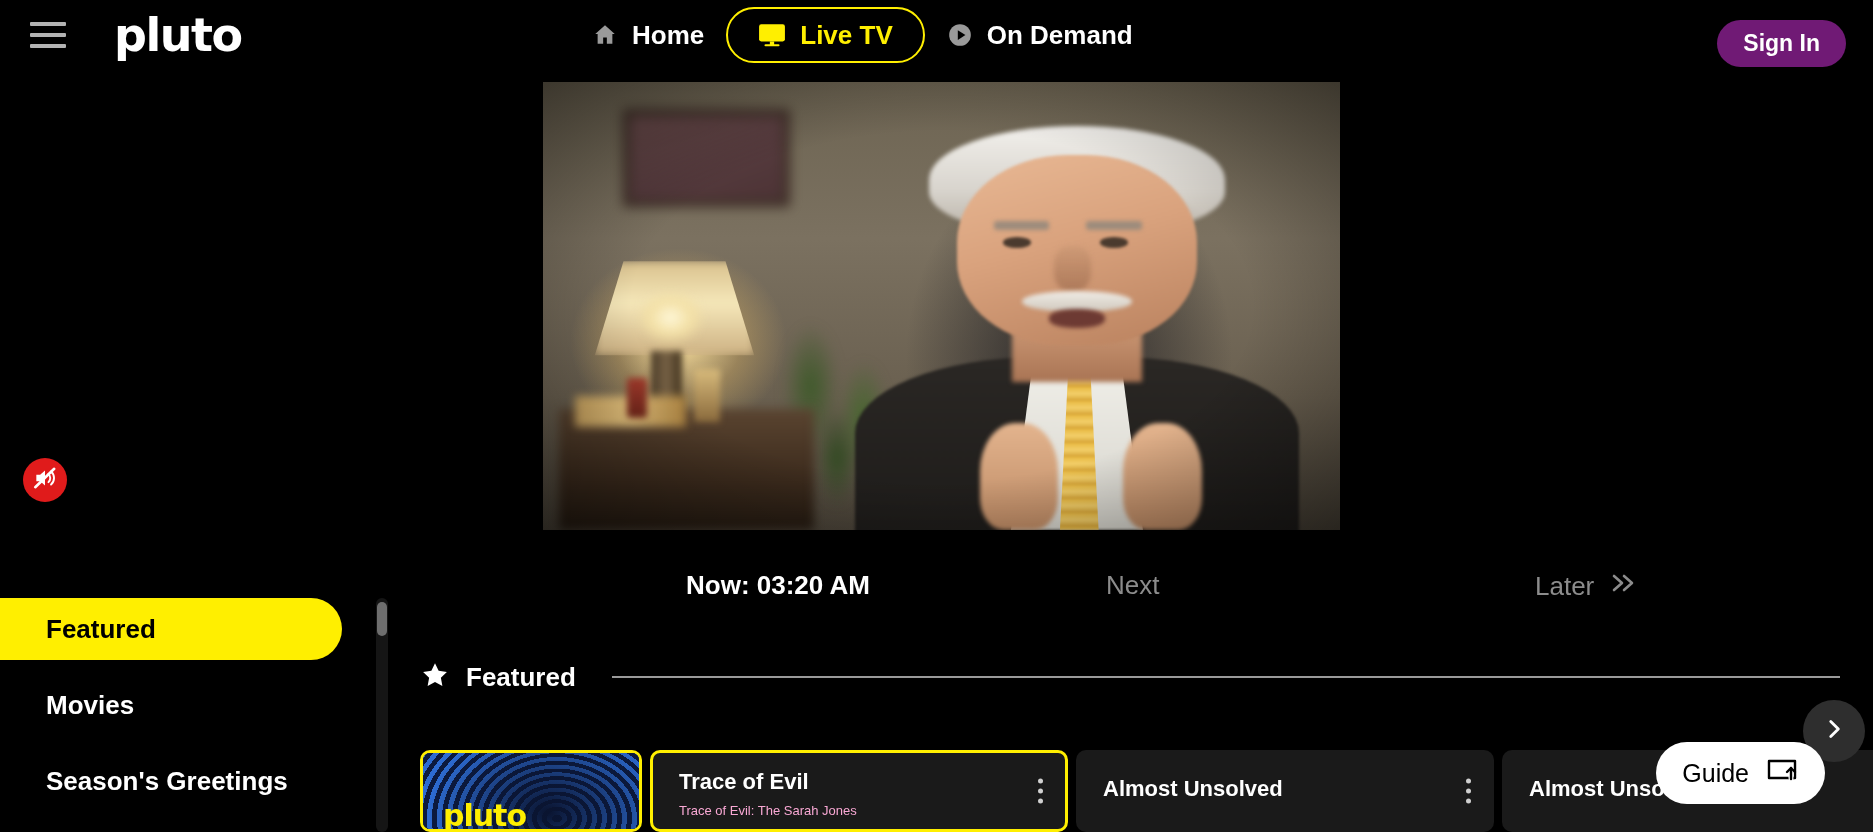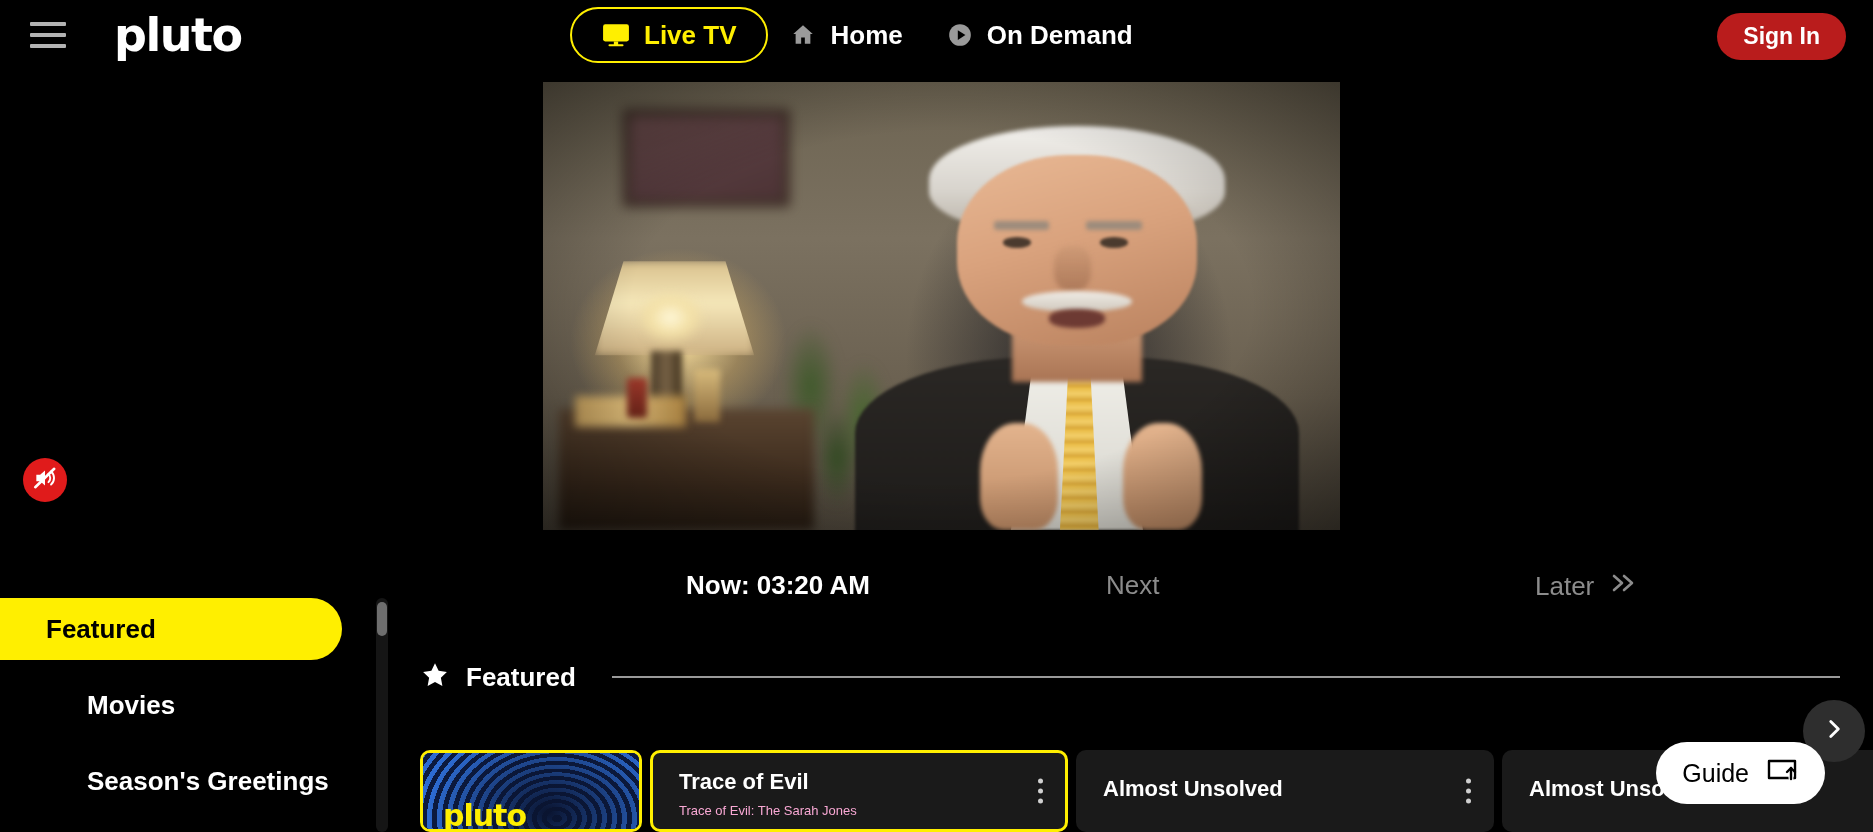--- a/index.html
+++ b/index.html
@@ -41,22 +41,22 @@
     white-space:nowrap;
   }
   .navitem.active {
     border:2px solid #ffef00; color:#ffef00;
     padding:0 30px;
   }
   .navitem .lbl { line-height:1; }
   .nav-ic { display:flex; align-items:center; justify-content:center; }
 
   .signin {
-    position:absolute; right:27px; top:13px;
-    background:#b91c1c; color:#fff;
+    position:absolute; right:27px; top:20px;
+    background:#701a75; color:#fff;
     font-size:23px; font-weight:700;
     padding:10px 26px; border-radius:26px;
     cursor:pointer; border:none;
   }
 
   
   .player {
     position:absolute; left:543px; top:82px;
     width:797px; height:448px;
     overflow:hidden; background:#000;
@@ -222,21 +222,21 @@
   .side-item {
     height:62px; display:flex; align-items:center;
     padding-left:46px; color:#fff;
     font-size:26px; font-weight:700; cursor:pointer;
   }
   .side-item.active {
     background:#ffef00; color:#000;
     border-radius:0 36px 36px 0; width:342px;
     margin-bottom:14px;
   }
-  .side-item:not(.active){ margin-bottom:14px;margin-left:41px; }
+  .side-item:not(.active){ margin-bottom:14px; }
 
   .side-scroll {
     position:absolute; left:376px; top:598px;
     width:12px; height:234px; background:#151515; border-radius:6px;
   }
   .side-scroll .thumb {
     position:absolute; left:1px; top:4px; width:10px; height:34px;
     background:#6e6e6e; border-radius:5px;
   }
 
@@ -322,39 +322,39 @@
 
   <div class="hamburger">
     <span></span>
     <span></span>
     <span></span>
   </div>
 
   <div class="brand">pluto</div>
 
   <div class="navgroup">
+
+    <div class="navitem">
+      <span class="nav-ic">
+        <svg width="26" height="26" viewBox="0 0 24 24" fill="#9a9a9a">
+          <path d="M12 3 3 11h2.2v9h5.1v-5.6h3.4V20h5.1v-9H21z"></path>
+        </svg>
+      </span>
+      <span class="lbl">Home</span>
+    </div>
 
     <div class="navitem active">
       <span class="nav-ic">
         <svg width="28" height="26" viewBox="0 0 26 24" fill="#ffef00">
           <rect x="1" y="2" width="24" height="16" rx="2"></rect>
           <rect x="11" y="18" width="4" height="4"></rect>
           <rect x="6" y="20.5" width="14" height="2" rx="1"></rect>
         </svg>
       </span>
       <span class="lbl">Live TV</span>
-    </div>
-
-    <div class="navitem">
-      <span class="nav-ic">
-        <svg width="26" height="26" viewBox="0 0 24 24" fill="#9a9a9a">
-          <path d="M12 3 3 11h2.2v9h5.1v-5.6h3.4V20h5.1v-9H21z"></path>
-        </svg>
-      </span>
-      <span class="lbl">Home</span>
     </div>
 
     <div class="navitem">
       <span class="nav-ic">
         <svg width="26" height="26" viewBox="0 0 24 24">
           <circle cx="12" cy="12" r="10" fill="#9a9a9a"></circle>
           <path d="M10 7.5 17 12l-7 4.5z" fill="#000"></path>
         </svg>
       </span>
       <span class="lbl">On Demand</span>

